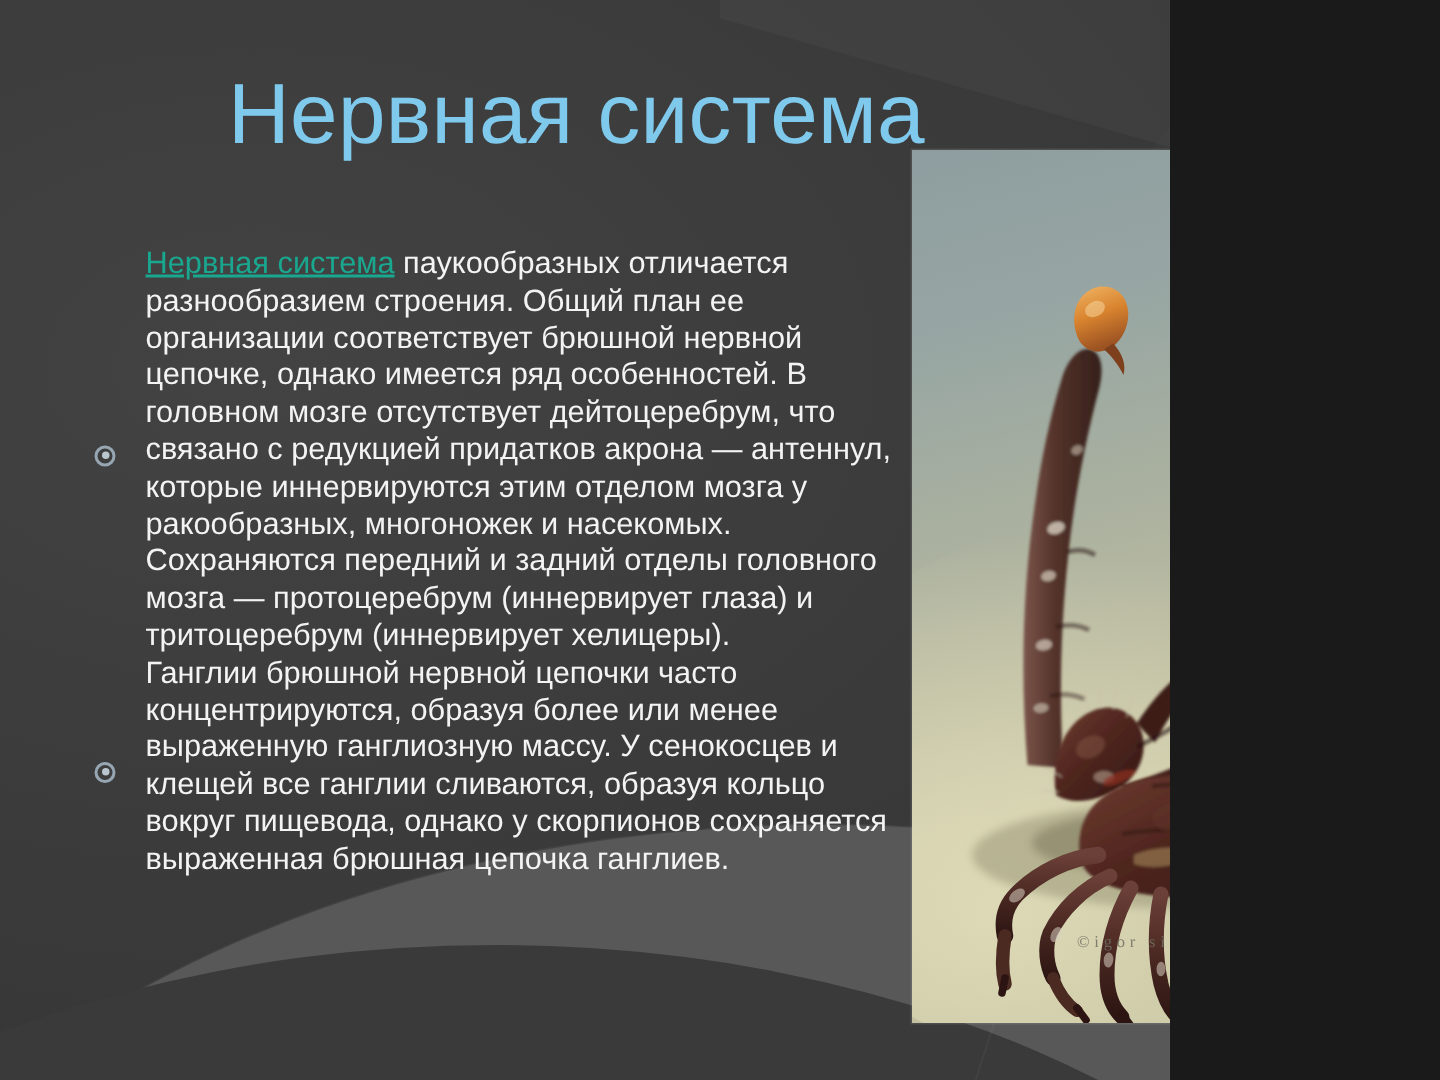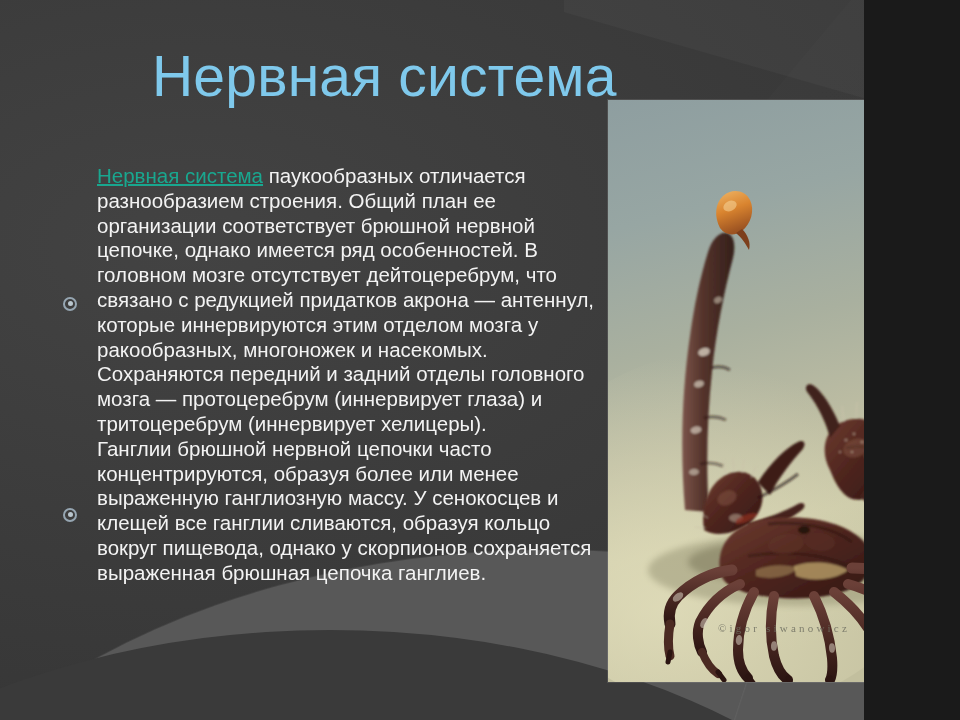--- a/index.html
+++ b/index.html
@@ -2,21 +2,21 @@
 <html><head>
 <meta charset="utf-8">
 <style>
   html, body {
     margin: 0;
     padding: 0;
     background: #1a1a1a;
   }
   #slide {
     position: relative;
-    width: 864px;
+    width: 780px;
     height: 720px;
     overflow: hidden;
     background: #3b3b3b;
     font-family: "Liberation Sans", sans-serif;
   }
 
   
   .bg-base {
     position: absolute;
     inset: 0;

